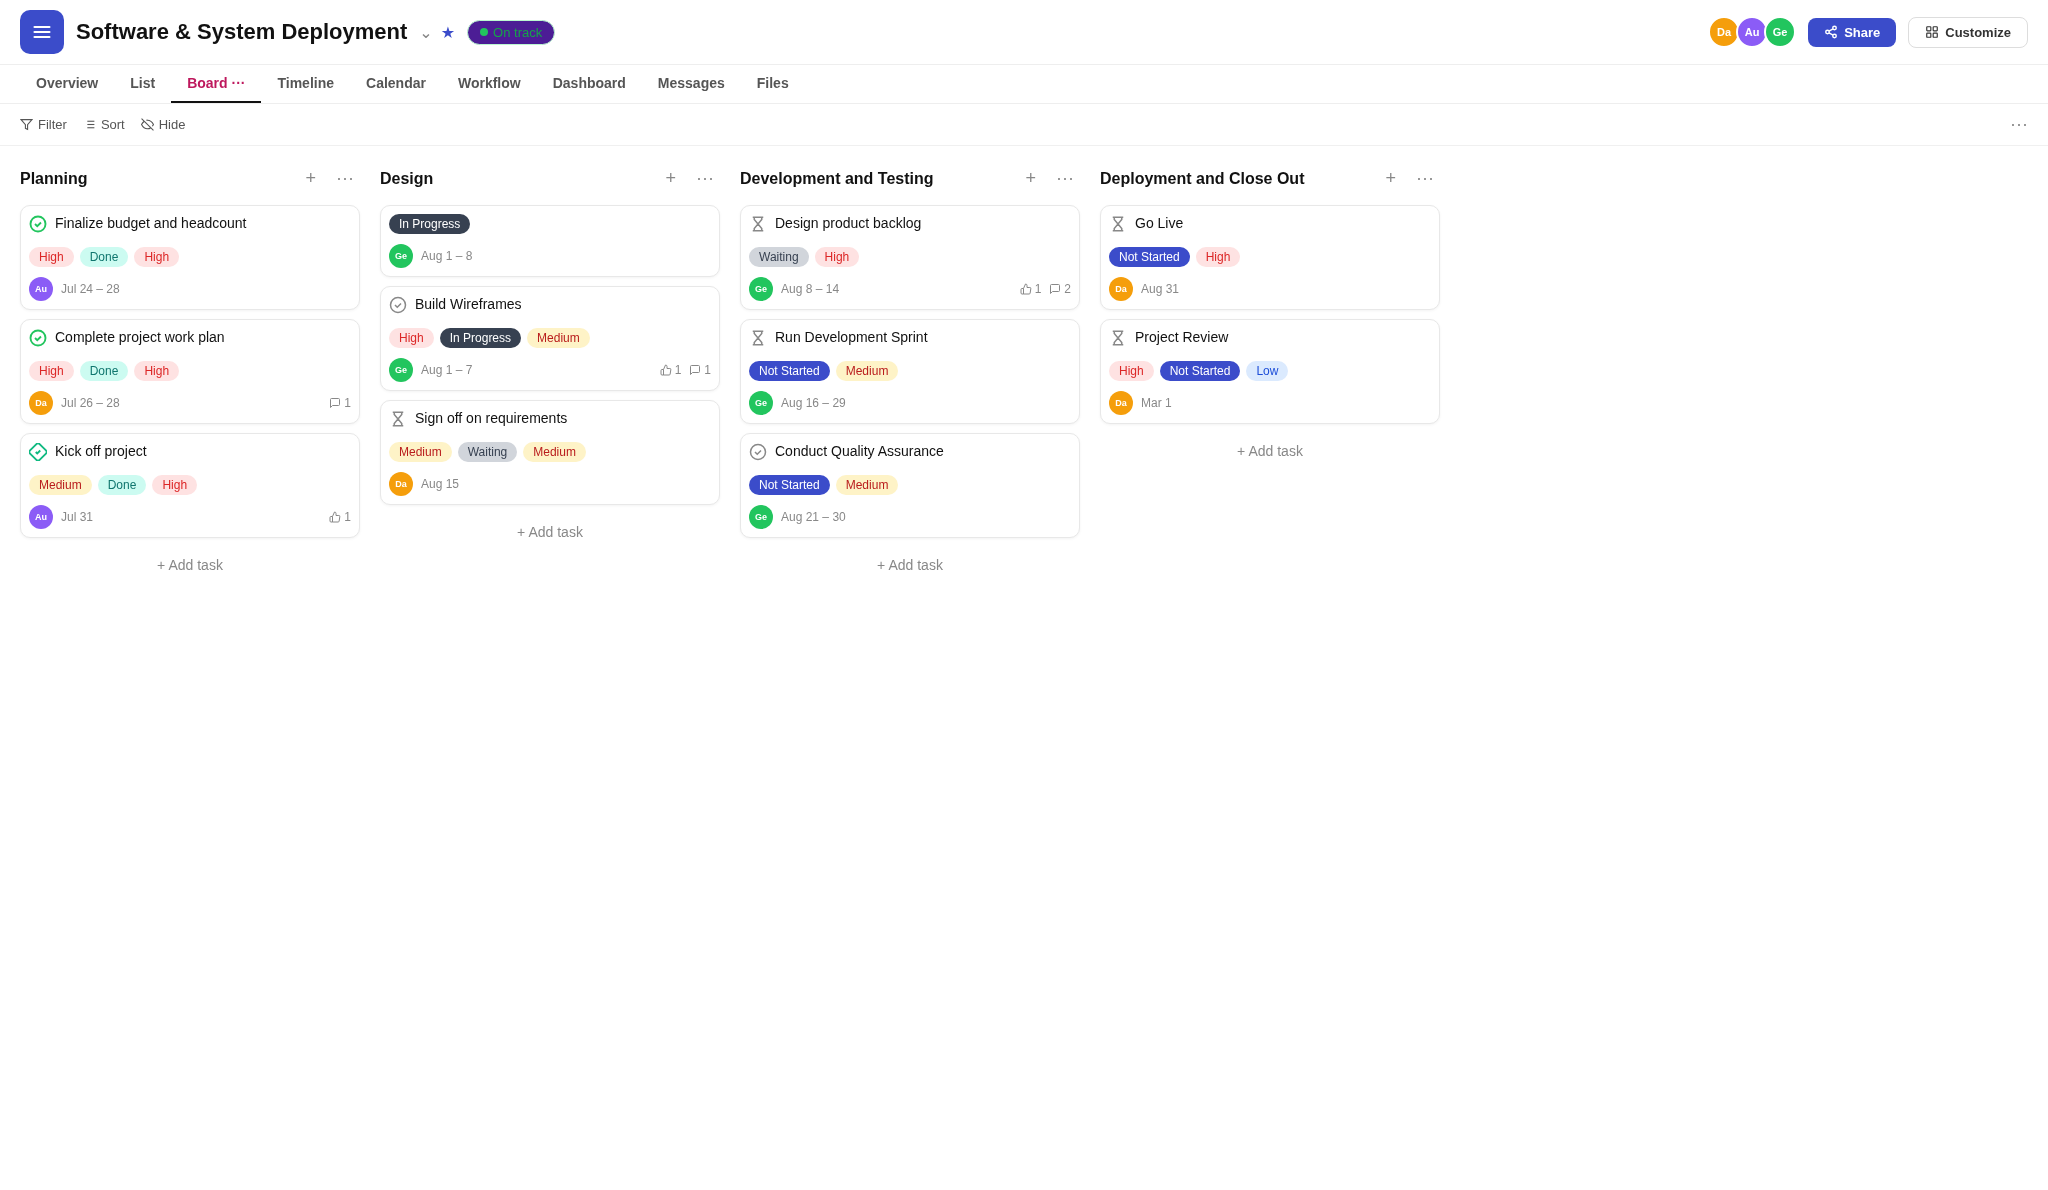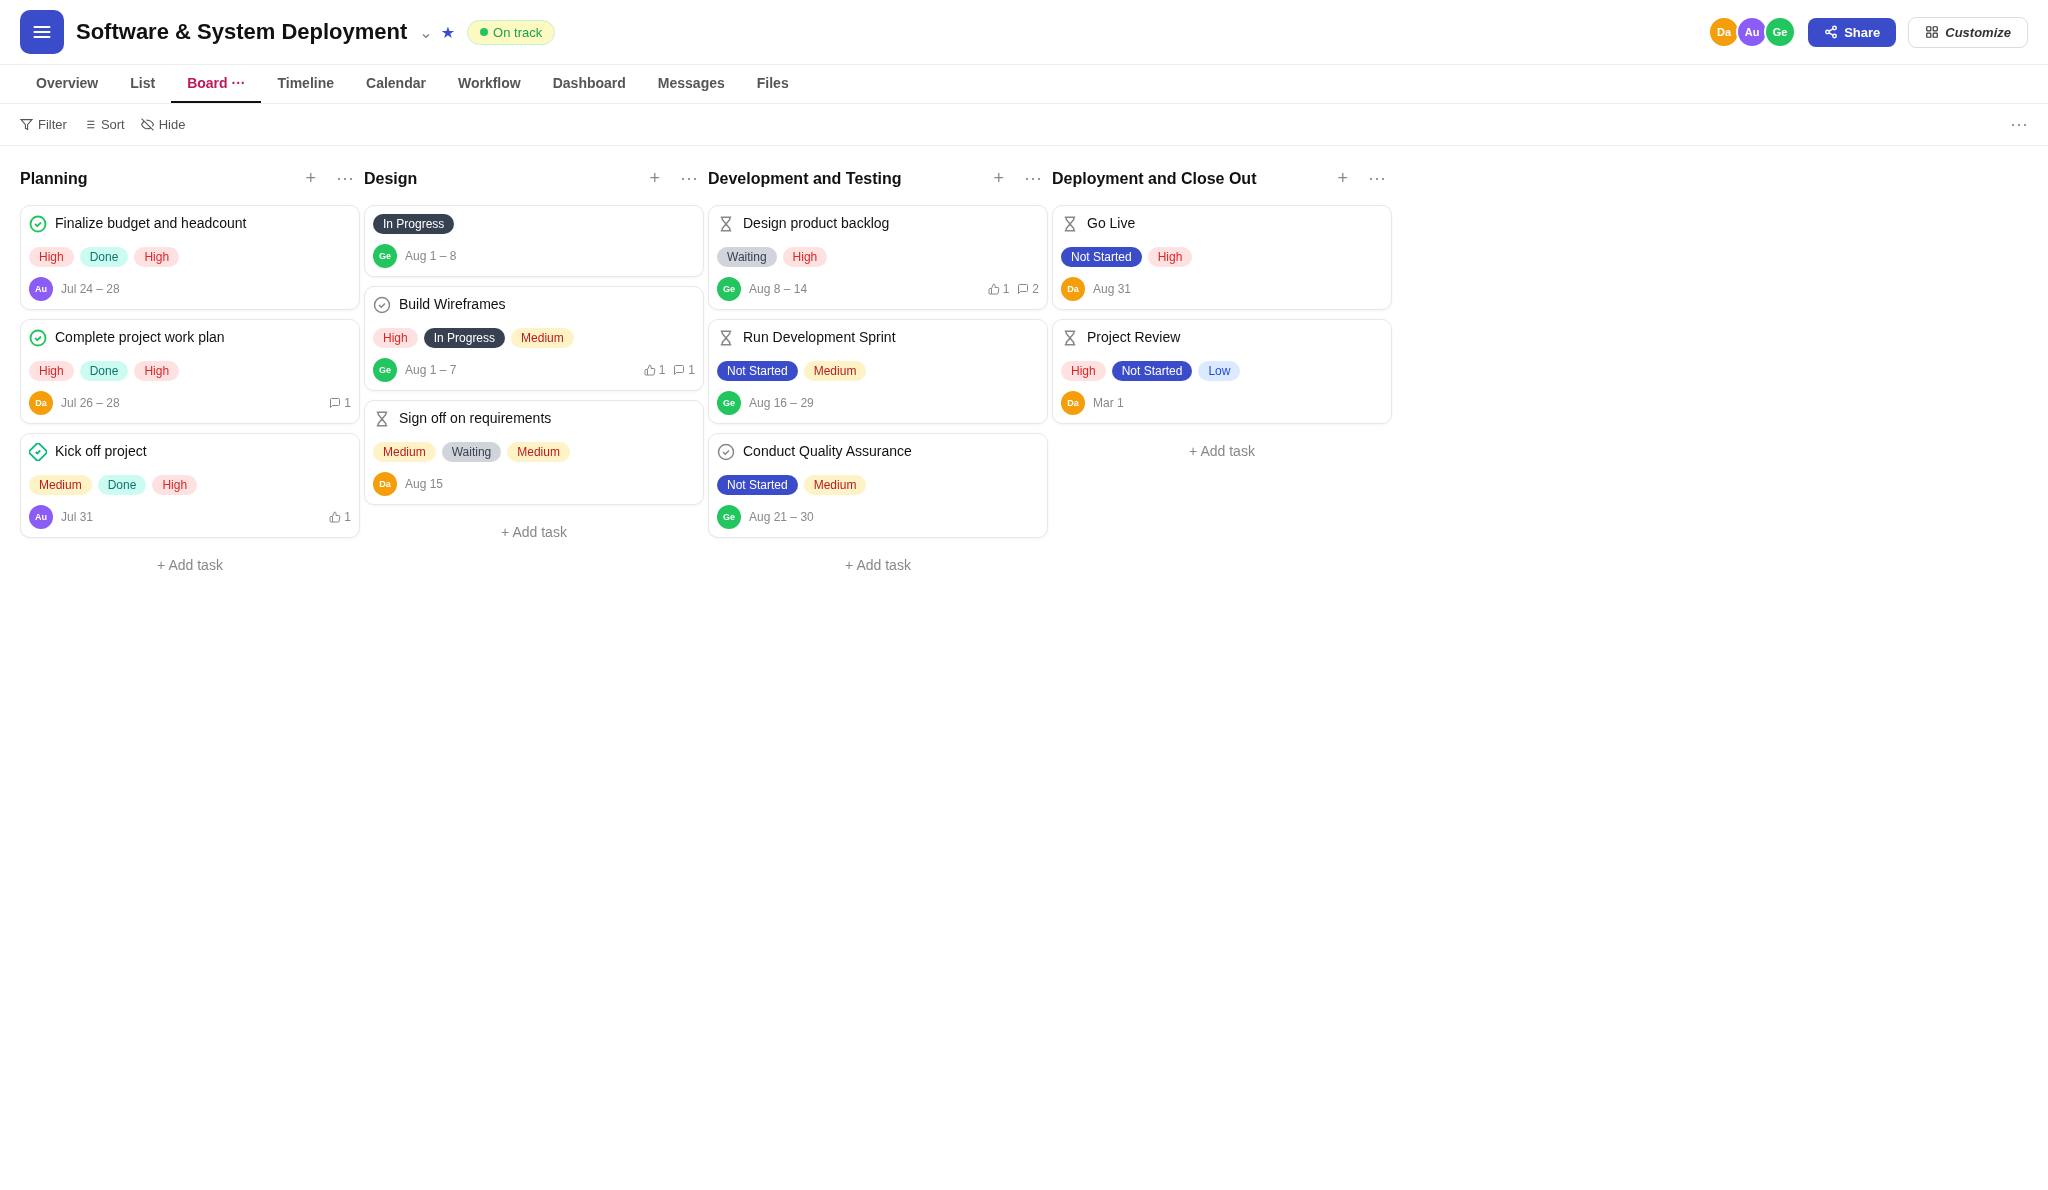--- a/index.html
+++ b/index.html
@@ -6,42 +6,42 @@
     body { font-family: -apple-system, BlinkMacSystemFont, 'Segoe UI', sans-serif; background: #fff; color: #1a1a2e; font-size: 14px; }
 
     
     .top-bar { display: flex; align-items: center; padding: 10px 20px; border-bottom: 1px solid #eee; gap: 12px; }
     .menu-btn { background: #3b4cca; border: none; border-radius: 10px; width: 44px; height: 44px; display: flex; align-items: center; justify-content: center; cursor: pointer; }
     .menu-btn svg { color: white; }
     .project-title { font-size: 22px; font-weight: 700; color: #111; }
     .title-actions { display: flex; align-items: center; gap: 8px; }
     .chevron-icon { color: #888; cursor: pointer; font-size: 16px; }
     .star-icon { color: #3b4cca; font-size: 16px; cursor: pointer; }
-    .status-badge { display: flex; align-items: center; gap: 5px; background: #fef9c3; border: 1px solid #bbf7d0; border-radius: 20px; padding: 4px 12px; font-size: 13px; color: #16a34a; font-weight: 500; }
+    .status-badge { display: flex; align-items: center; gap: 5px; background: #4c1d95; border: 1px solid #bbf7d0; border-radius: 20px; padding: 4px 12px; font-size: 13px; color: #16a34a; font-weight: 500; }
     .status-dot { width: 8px; height: 8px; border-radius: 50%; background: #22c55e; }
     .spacer { flex: 1; }
     .avatar-group { display: flex; gap: -4px; }
     .avatar { width: 32px; height: 32px; border-radius: 50%; display: flex; align-items: center; justify-content: center; font-size: 11px; font-weight: 700; color: white; border: 2px solid white; margin-left: -4px; }
     .avatar:first-child { margin-left: 0; }
     .share-btn { background: #3b4cca; color: white; border: none; border-radius: 8px; padding: 7px 16px; font-size: 13px; font-weight: 600; cursor: pointer; display: flex; align-items: center; gap: 6px; }
-    .customize-btn { background: white; color: #333; border: 1.5px solid #ddd; border-radius: 8px; padding: 7px 16px; font-size: 13px; font-weight: 600; cursor: pointer; display: flex; align-items: center; gap: 6px; font-style: italic; }
+    .customize-btn { background: white; color: #333; border: 1.5px solid #ddd; border-radius: 8px; padding: 7px 16px; font-size: 13px; font-weight: 600; cursor: pointer; display: flex; align-items: center; gap: 6px; }
 
     
     .nav-tabs { display: flex; align-items: center; gap: 0; padding: 0 20px; border-bottom: 1px solid #eee; }
     .nav-tab { padding: 10px 16px; font-size: 14px; color: #555; cursor: pointer; border-bottom: 2px solid transparent; white-space: nowrap; font-weight: bold; }
     .nav-tab.active { color: #be185d; font-weight: 600; border-bottom: 2px solid #111; }
 
     
     .toolbar { display: flex; align-items: center; padding: 10px 20px; gap: 16px; border-bottom: 1px solid #f0f0f0; }
     .toolbar-btn { display: flex; align-items: center; gap: 5px; color: #555; cursor: pointer; font-size: 13px; background: none; border: none; }
     .toolbar-spacer { flex: 1; }
     .more-btn { color: #888; cursor: pointer; font-size: 18px; background: none; border: none; }
 
     
-    .board { display: flex; padding: 20px; gap: 4px; overflow-x: auto; align-items: flex-start; background: #fff; min-height: calc(100vh - 160px); }
+    .board { display: flex; padding: 20px; gap: 20px; overflow-x: auto; align-items: flex-start; background: #fff; min-height: calc(100vh - 160px); }
 
     
     .column { min-width: 340px; max-width: 340px; }
     .column-header { display: flex; align-items: center; gap: 8px; margin-bottom: 14px; }
     .column-title { font-size: 16px; font-weight: 700; color: #111; flex: 1; }
     .col-btn { background: none; border: none; color: #888; cursor: pointer; font-size: 18px; padding: 2px 6px; border-radius: 4px; }
 
     
     .card { background: white; border: 1px solid #e8e8e8; border-radius: 10px; padding: 8px; margin-bottom: 9px; box-shadow: 0 1px 3px rgba(0,0,0,0.05); }
     .card-header { display: flex; align-items: flex-start; gap: 8px; margin-bottom: 10px; }

